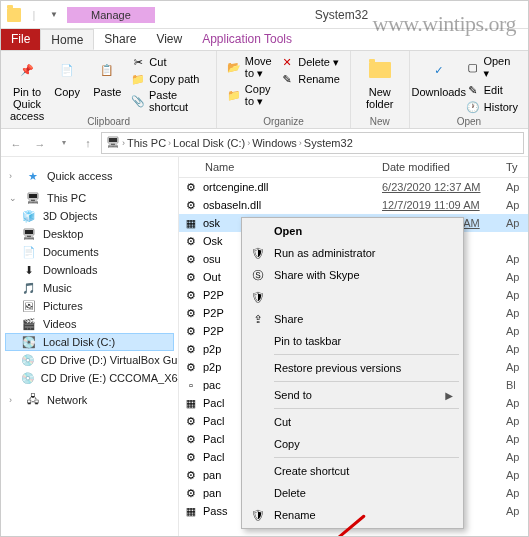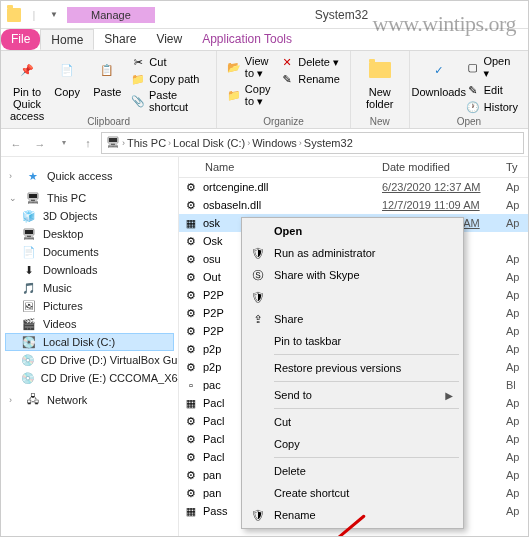--- a/index.html
+++ b/index.html
@@ -6,21 +6,21 @@
     body { width: 529px; height: 537px; background: #fff; overflow: hidden; position: relative; border: 1px solid #ccc; }
     .titlebar { height: 28px; display: flex; align-items: center; background: #fff; border-bottom: 1px solid #e0e0e0; }
     .titlebar .qat { display: flex; gap: 6px; padding: 0 6px; align-items: center; }
     .titlebar .qat span { width: 14px; height: 14px; display: inline-flex; align-items: center; justify-content: center; }
     .titlebar .title { flex: 1; text-align: center; font-size: 12px; color: #444; }
     .titlebar .contexttab-wrap { position: relative; }
     .titlebar .contexttab { background: #e6a6e8; padding: 2px 24px; font-size: 11px; color: #333; }
     .watermark { position: absolute; top: 10px; right: 12px; font-size: 22px; font-weight: 300; color: rgba(0,0,0,0.35); font-family: Liberation Serif, serif; letter-spacing: -0.5px; pointer-events:none; }
     .tabs { height: 22px; display: flex; align-items: stretch; border-bottom: 1px solid #dadada; }
     .tab { padding: 3px 10px; font-size: 12px; color: #333; }
-    .tab.file { background: #ec4899; color: #fff; border-radius: 9px; }
+    .tab.file { background: #b91c1c; color: #fff; }
     .tab.active { border: 1px solid #dadada; border-bottom: 1px solid #f3f3f3; background: #f3f3f3; }
     .tab.contextual { color: #a2429e; }
     .ribbon { background: #f3f3f3; height: 78px; display: flex; border-bottom: 1px solid #dadada; }
     .group { border-right: 1px solid #e0e0e0; padding: 3px 6px 14px 6px; position: relative; display: flex; align-items: flex-start; }
     .group-label { position: absolute; bottom: 1px; left: 0; right: 0; text-align: center; font-size: 10px; color: #666; }
     .bigbtn { display: flex; flex-direction: column; align-items: center; width: 46px; gap: 2px; padding: 2px; }
     .bigbtn .ico { width: 28px; height: 28px; display: flex; align-items: center; justify-content: center; }
     .smallbtns { display: flex; flex-direction: column; gap: 1px; }
     .smallbtn { display: flex; align-items: center; gap: 4px; padding: 1px 4px; font-size: 11px; }
     .smallbtn .ico { width: 14px; height: 14px; display: inline-flex; align-items: center; justify-content: center; }
@@ -113,21 +113,21 @@
           <span class="ico">📎</span>
           <span>Paste shortcut</span>
         </div>
     </div>
     <div class="group-label">Clipboard</div>
   </div>
   <div class="group">
     <div class="smallbtns">
       <div class="smallbtn">
           <span class="ico">📂</span>
-          <span>View to ▾</span>
+          <span>Move to ▾</span>
         </div>
       <div class="smallbtn">
           <span class="ico">📁</span>
           <span>Copy to ▾</span>
         </div>
     </div>
     <div class="smallbtns">
       <div class="smallbtn">
           <span class="ico" style="color:#c00">✕</span>
           <span>Delete ▾</span>
@@ -408,24 +408,24 @@
     </div>
     <div class="sep"></div>
     <div class="mitem">
       <span>Cut</span>
     </div>
     <div class="mitem">
       <span>Copy</span>
     </div>
     <div class="sep"></div>
     <div class="mitem">
+      <span>Create shortcut</span>
+    </div>
+    <div class="mitem">
       <span>Delete</span>
-    </div>
-    <div class="mitem">
-      <span>Create shortcut</span>
     </div>
     <div class="mitem">
       <span class="mico">🛡</span>
       <span>Rename</span>
     </div>
   </div>
 
 <div class="arrow">
   <svg viewBox="0 0 60 18">
       <path d="M58 9 L8 9 M8 9 L16 3 M8 9 L16 15" stroke="#d40000" stroke-width="3" fill="none" stroke-linecap="round"></path>

